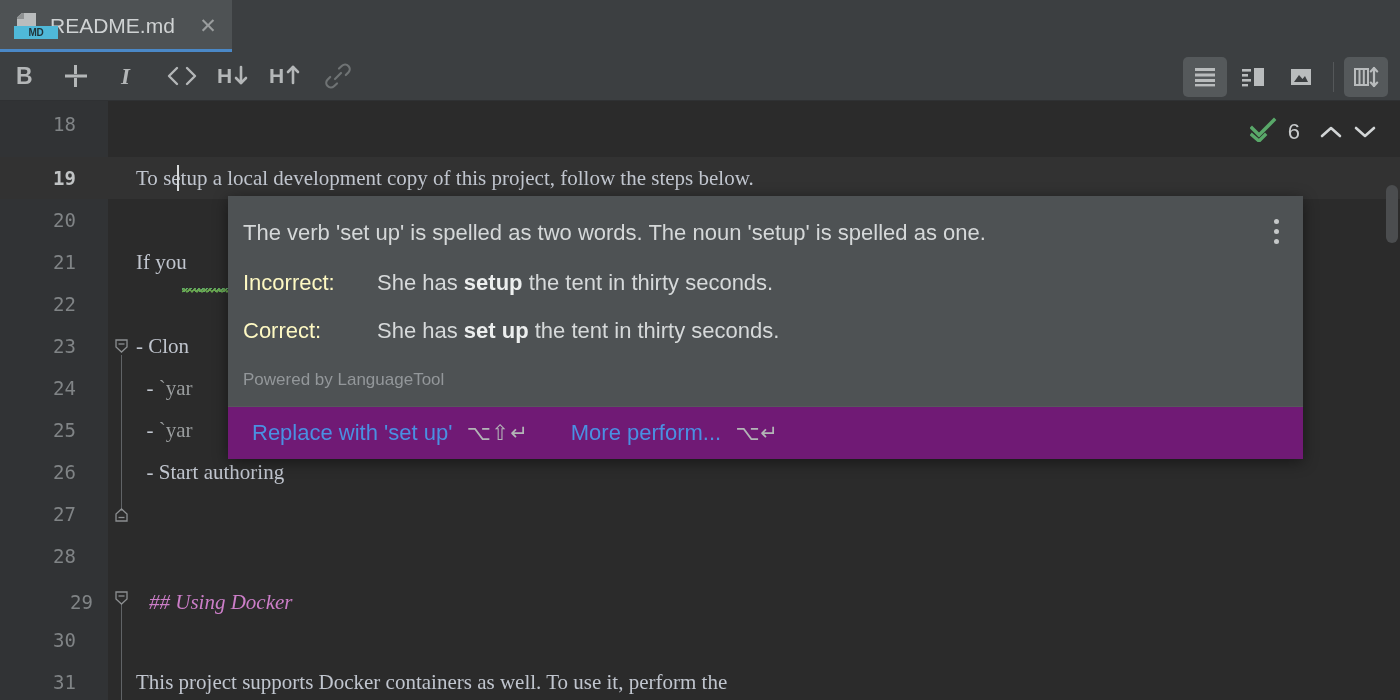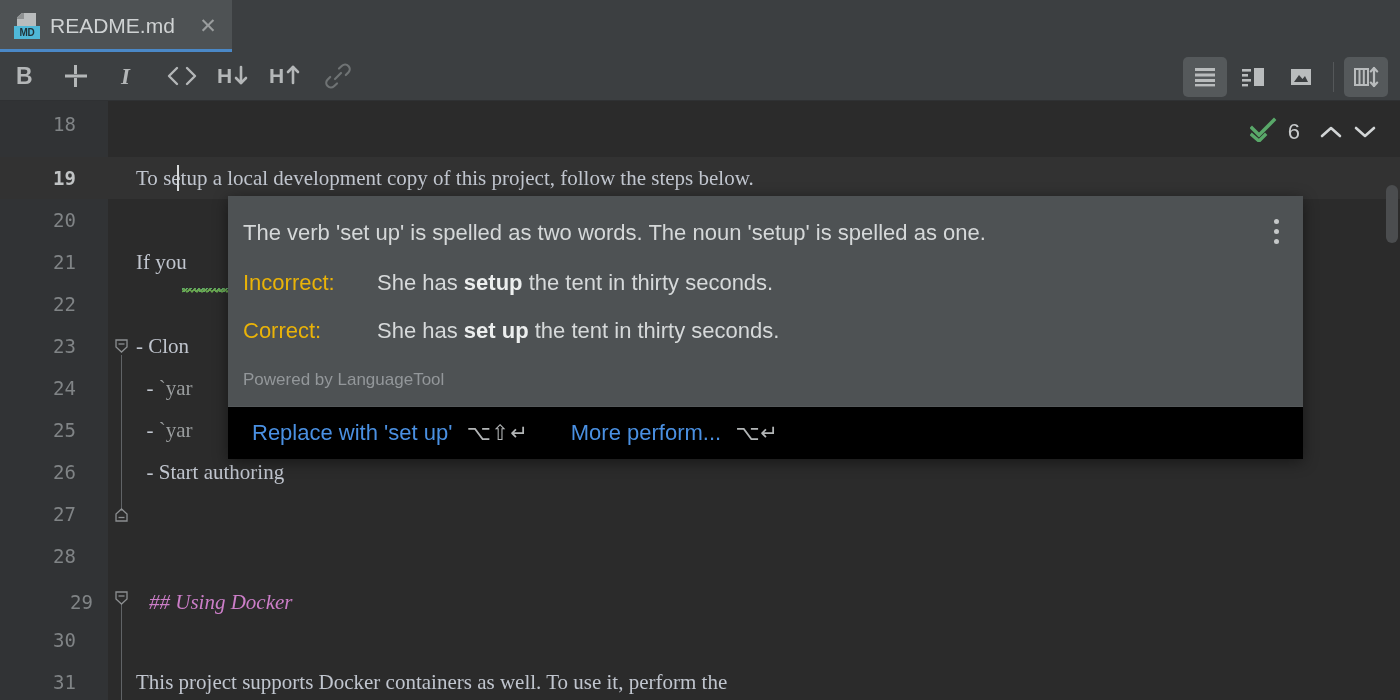--- a/index.html
+++ b/index.html
@@ -57,21 +57,21 @@
   .md-page::after {
     content: "";
     position: absolute;
     left: 0; top: 0;
     width: 7px; height: 6px;
     background: #8e9192;
   }
   .md-badge {
     position: absolute;
     left: 0px; bottom: 1px;
-    width: 26px; height: 13px;
+    width: 44px; height: 13px;
     background: #4fb8d8;
     color: #21343a;
     font-size: 10px;
     font-weight: bold;
     line-height: 13px;
     text-align: center;
     letter-spacing: -0.2px;
     font-family: "Liberation Sans", sans-serif;
   }
   .tab-title {
@@ -273,33 +273,33 @@
   .ex-row {
     display: flex;
     align-items: baseline;
     margin-top: 22px;
     font-size: 22px;
     font-family: "Liberation Sans", sans-serif;
   }
   .ex-label {
     width: 134px;
     flex: 0 0 134px;
-    color: #eab308;
+    color: #fef9c3;
   }
   .ex-text { color: #d6d9da; }
   .ex-text b { color: #eceeee; font-weight: bold; }
   .powered {
     margin-top: 26px;
     margin-bottom: 4px;
     color: #93979a;
     font-size: 17px;
     font-family: "Liberation Sans", sans-serif;
   }
   .popup-actions {
-    background: #000000;
+    background: #701a75;
     border-top: 1px solid #55595b;
     height: 53px;
     display: flex;
     align-items: center;
     padding-left: 24px;
   }
   .act {
     display: flex;
     align-items: baseline;
     margin-right: 42px;

